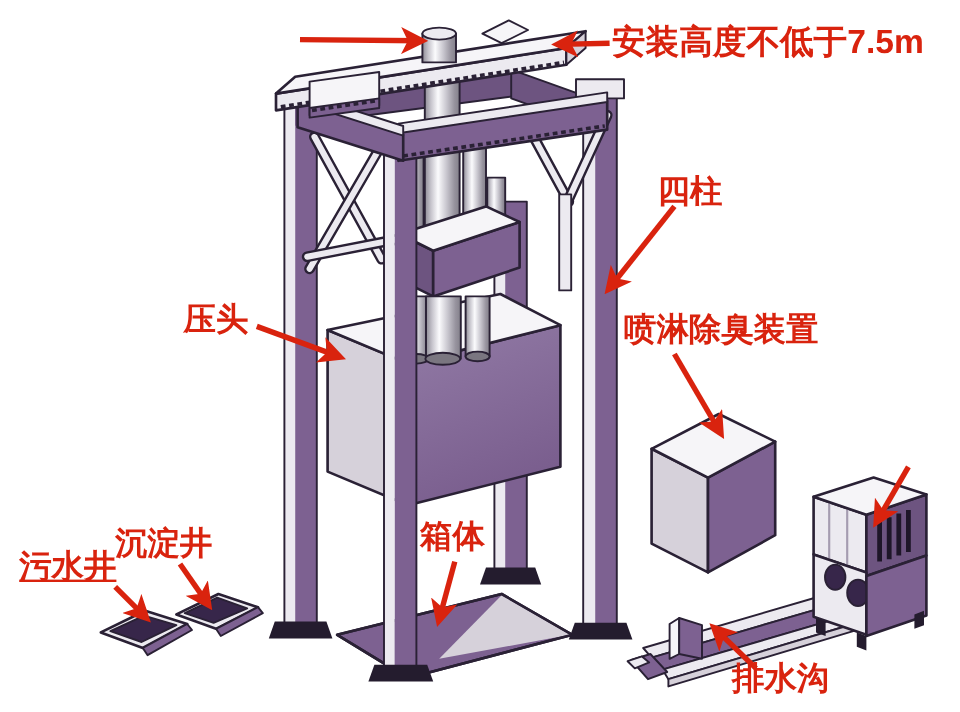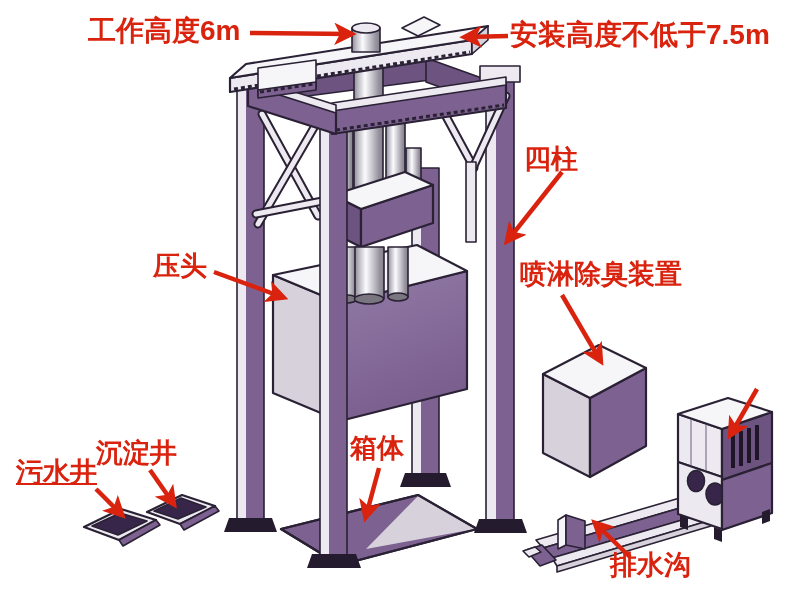--- a/index.html
+++ b/index.html
@@ -206,23 +206,22 @@
         <line x1="214" y1="272" x2="282" y2="297" class="ann-arrow" marker-end="url(#arrowhead)"></line>
         <line x1="562" y1="295" x2="600" y2="360" class="ann-arrow" marker-end="url(#arrowhead)"></line>
         <line x1="757" y1="389" x2="731" y2="434" class="ann-arrow" marker-end="url(#arrowhead)"></line>
         <line x1="150" y1="470" x2="173" y2="503" class="ann-arrow" marker-end="url(#arrowhead)"></line>
         <line x1="96" y1="489" x2="121" y2="514" class="ann-arrow" marker-end="url(#arrowhead)"></line>
         <line x1="379" y1="468" x2="366" y2="516" class="ann-arrow" marker-end="url(#arrowhead)"></line>
         <line x1="630" y1="557" x2="596" y2="524" class="ann-arrow" marker-end="url(#arrowhead)"></line>
       </g>
 </svg>
 
-<div class="ann ann-lg" style="left: 88px; top: 17px;">工作高度6m</div>
 <div class="ann ann-lg" style="left: 510px; top: 21px;">安装高度不低于7.5m</div>
-<div class="ann" style="left: 524px; top: 146px;">四柱</div>
+<div class="ann" style="left: 548px; top: 146px;">四柱</div>
 <div class="ann" style="left: 153px; top: 253px;">压头</div>
 <div class="ann" style="left: 520px; top: 261px;">喷淋除臭装置</div>
 <div class="ann" style="left: 96px; top: 440px;">沉淀井</div>
 <div class="ann" style="left: 16px; top: 459px; text-decoration: underline;">污水井</div>
 <div class="ann" style="left: 350px; top: 437px; font-family: Liberation Mono, monospace;">箱体</div>
 <div class="ann" style="left: 610px; top: 552px;">排水沟</div>
 
 </div>
 
 </body></html>

